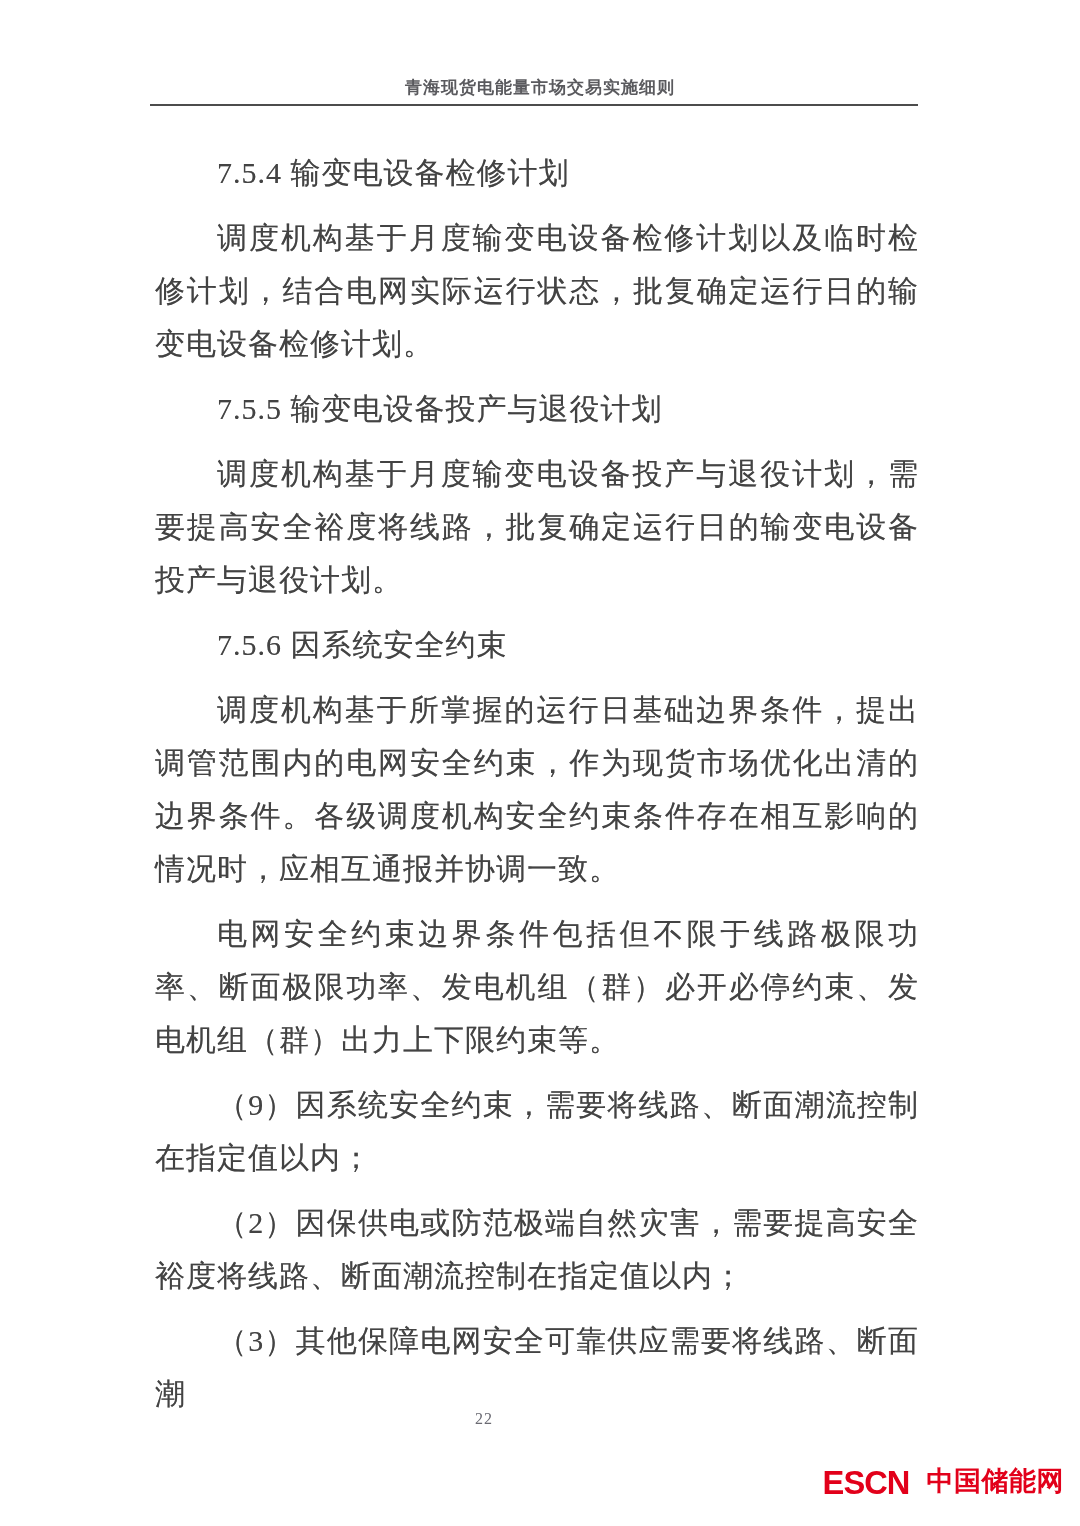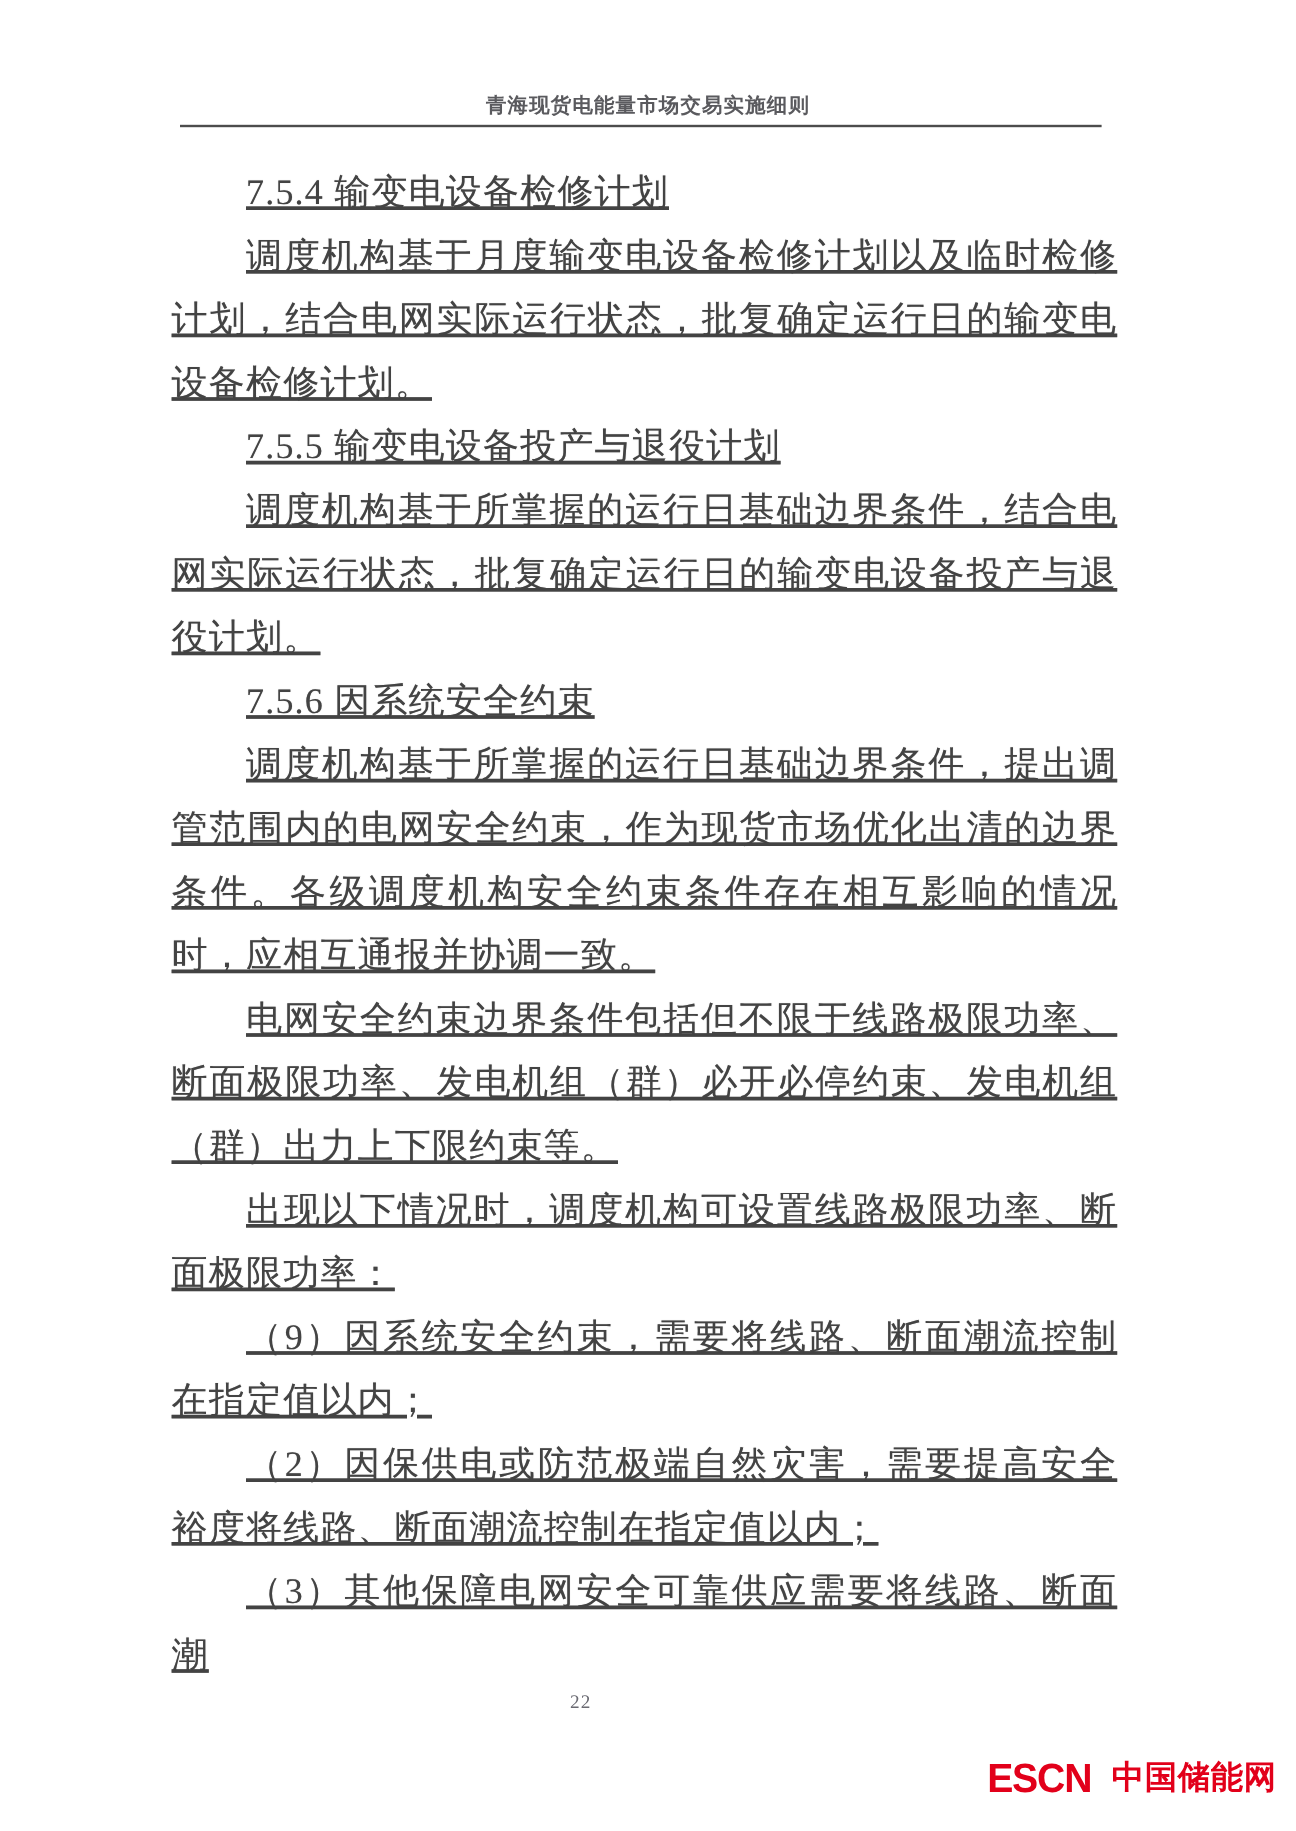--- a/index.html
+++ b/index.html
@@ -36,24 +36,23 @@
     position:absolute;
     left:143px;top:134px;width:788px;
     font-size:30px;
     line-height:53px;
     color:#434343;
     text-align:justify;
     letter-spacing:1px;
     text-shadow:0 0 0.6px rgba(80,80,80,0.55);
   }
   .doc-body p{
-    margin:0;
+    margin:12px;
     padding:0;
     text-indent:62px;
-    text-decoration:underline;
   }
   
   .page-number{
     position:absolute;
     top:1410px;left:0;width:968px;
     text-align:center;
     font-size:16px;
     color:#6a6a72;
     letter-spacing:1px;
   }
@@ -85,25 +84,24 @@
 <div class="page">
 
   <div class="header-title">青海现货电能量市场交易实施细则</div>
 
   <div class="header-rule"></div>
 
   <div class="doc-body">
     <p>7.5.4 输变电设备检修计划</p>
     <p>调度机构基于月度输变电设备检修计划以及临时检修计划，结合电网实际运行状态，批复确定运行日的输变电设备检修计划。</p>
     <p>7.5.5 输变电设备投产与退役计划</p>
-    <p>调度机构基于所掌握的运行日基础边界条件，结合电网实际运行状态，批复确定运行日的输变电设备投产与退役计划。</p>
+    <p>调度机构基于月度输变电设备投产与退役计划，需要提高安全裕度将线路，批复确定运行日的输变电设备投产与退役计划。</p>
     <p>7.5.6 因系统安全约束</p>
     <p>调度机构基于所掌握的运行日基础边界条件，提出调管范围内的电网安全约束，作为现货市场优化出清的边界条件。各级调度机构安全约束条件存在相互影响的情况时，应相互通报并协调一致。</p>
     <p>电网安全约束边界条件包括但不限于线路极限功率、断面极限功率、发电机组（群）必开必停约束、发电机组（群）出力上下限约束等。</p>
-    <p>出现以下情况时，调度机构可设置线路极限功率、断面极限功率：</p>
     <p>（9）因系统安全约束，需要将线路、断面潮流控制在指定值以内；</p>
     <p>（2）因保供电或防范极端自然灾害，需要提高安全裕度将线路、断面潮流控制在指定值以内；</p>
     <p>（3）其他保障电网安全可靠供应需要将线路、断面潮</p>
   </div>
 
   <div class="page-number">22</div>
 
   <div class="logo">
     <span class="latin" style="color: rgb(226, 0, 26);">ESCN</span>
     <span class="cjk" style="color: rgb(226, 0, 26);">中国储能网</span>

